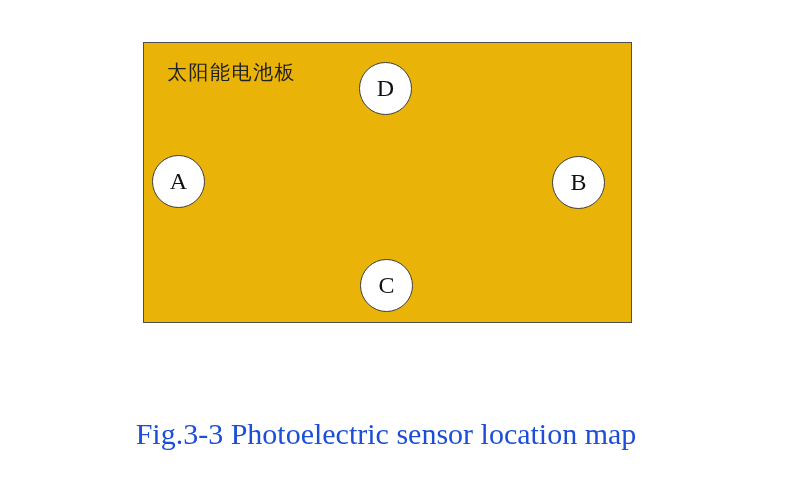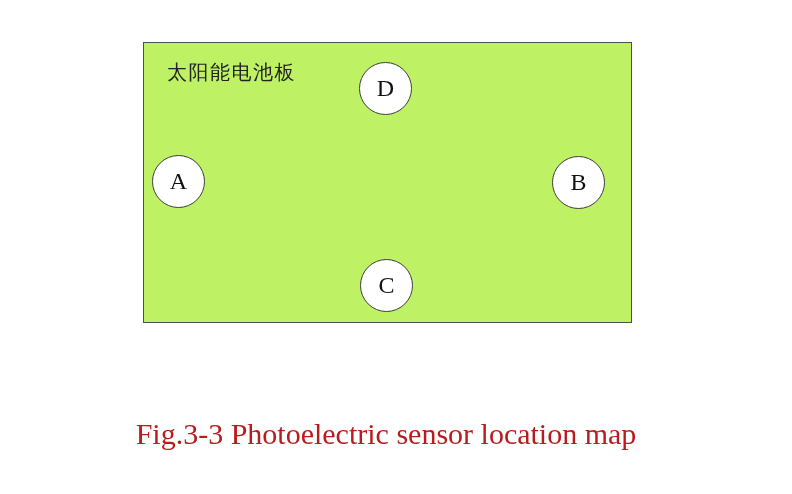--- a/index.html
+++ b/index.html
@@ -13,21 +13,21 @@
     color: #1b1b1b;
     overflow: hidden;
   }
   .panel-rect {
     position: absolute;
     left: 143px;
     top: 42px;
     width: 489px;
     height: 281px;
     border: 1.5px solid #4f4f4f;
-    background: #bef264;
+    background: #eab308;
   }
   .panel-label {
     position: absolute;
     left: 23px;
     top: 16px;
     font-size: 20px;
     letter-spacing: 1.5px;
     color: #222222;
     white-space: nowrap;
   }
@@ -64,21 +64,21 @@
   }
   .caption-en {
     position: absolute;
     left: 0;
     top: 414px;
     width: 772px;
     text-align: center;
     font-size: 30px;
     font-weight: normal;
     line-height: 40px;
-    color: #b91c1c;
+    color: #1d4ed8;
     white-space: nowrap;
   }
 </style>
 </head>
 <body>
 
 <div class="page">
 
   <div class="panel-rect">
 

